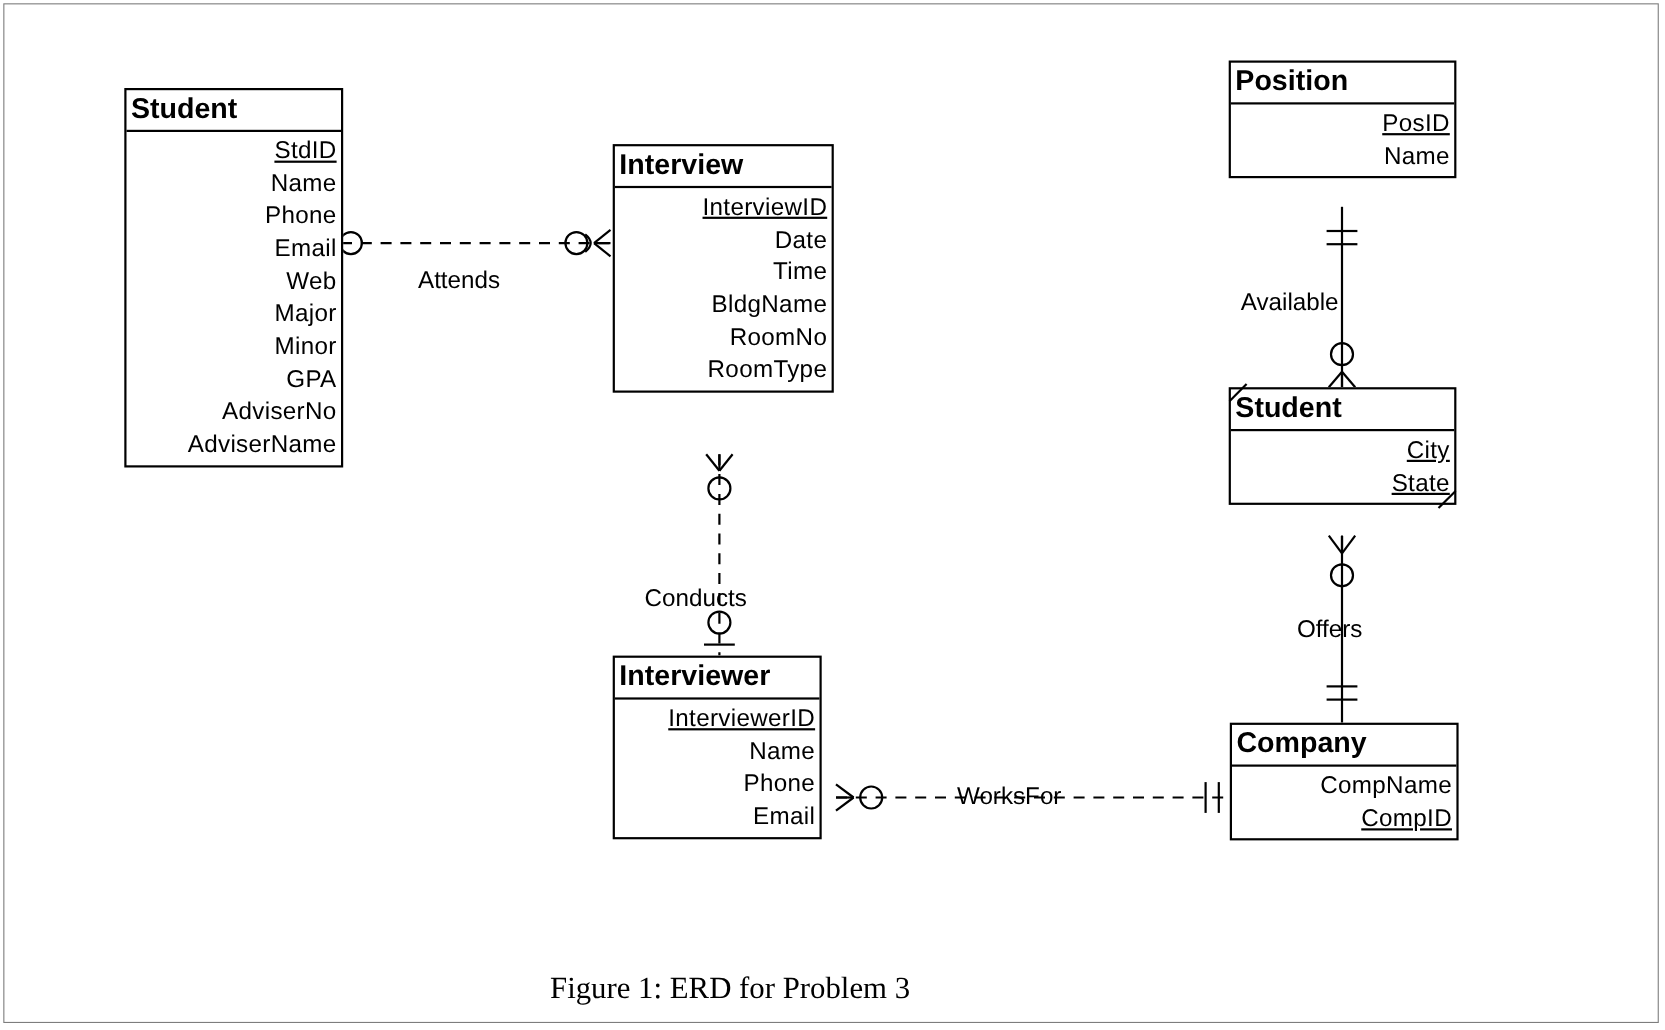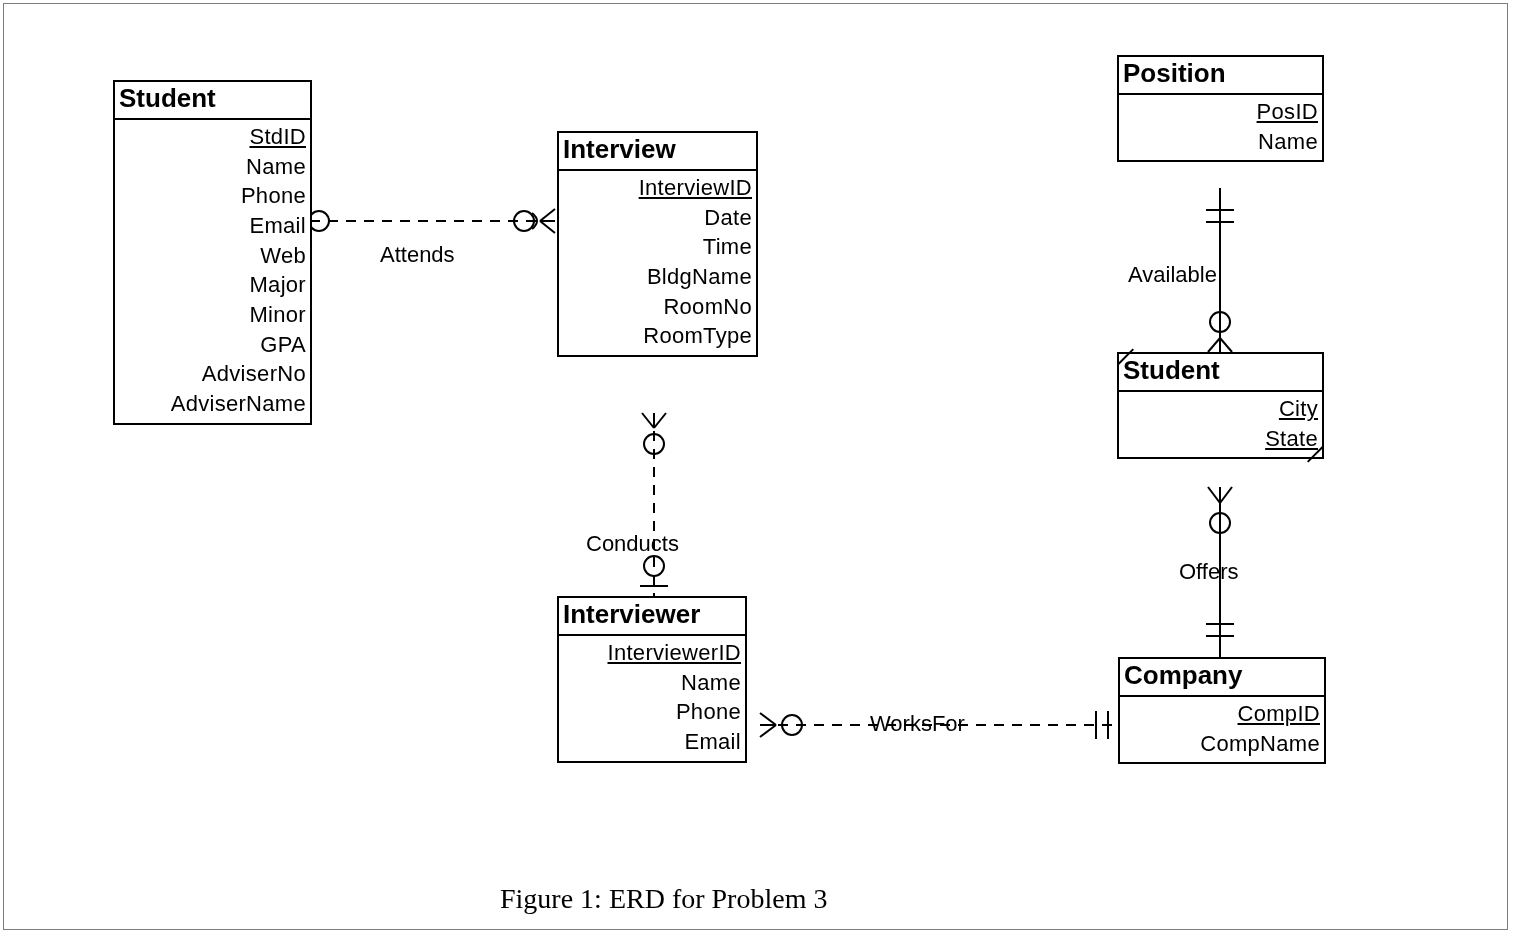--- a/index.html
+++ b/index.html
@@ -169,22 +169,22 @@
   <div class="ent-title">Student</div>
   <div class="ent-body">
     <div class="attr pk">City</div>
     <div class="attr pk">State</div>
   </div>
 </div>
 
 <div class="entity" style="left:1118px; top:657px; width:208px;">
   <div class="ent-title">Company</div>
   <div class="ent-body">
+    <div class="attr">CompName</div>
     <div class="attr pk">CompID</div>
-    <div class="attr">CompName</div>
   </div>
 </div>
 
 <div class="rel-label" style="left:380px; top:206px;margin-top:36px;">Attends</div>
 <div class="rel-label" style="left:586px; top:491px;margin-top:40px;">Conducts</div>
 <div class="rel-label" style="left:870px; top:711px;">WorksFor</div>
 <div class="rel-label" style="left:1179px; top:559px;">Offers</div>
 <div class="rel-label" style="left:1128px; top:262px;">Available</div>
 
 <div class="caption" style="left:500px; top:843px;margin-top:40px;">Figure 1: ERD for Problem 3</div>

